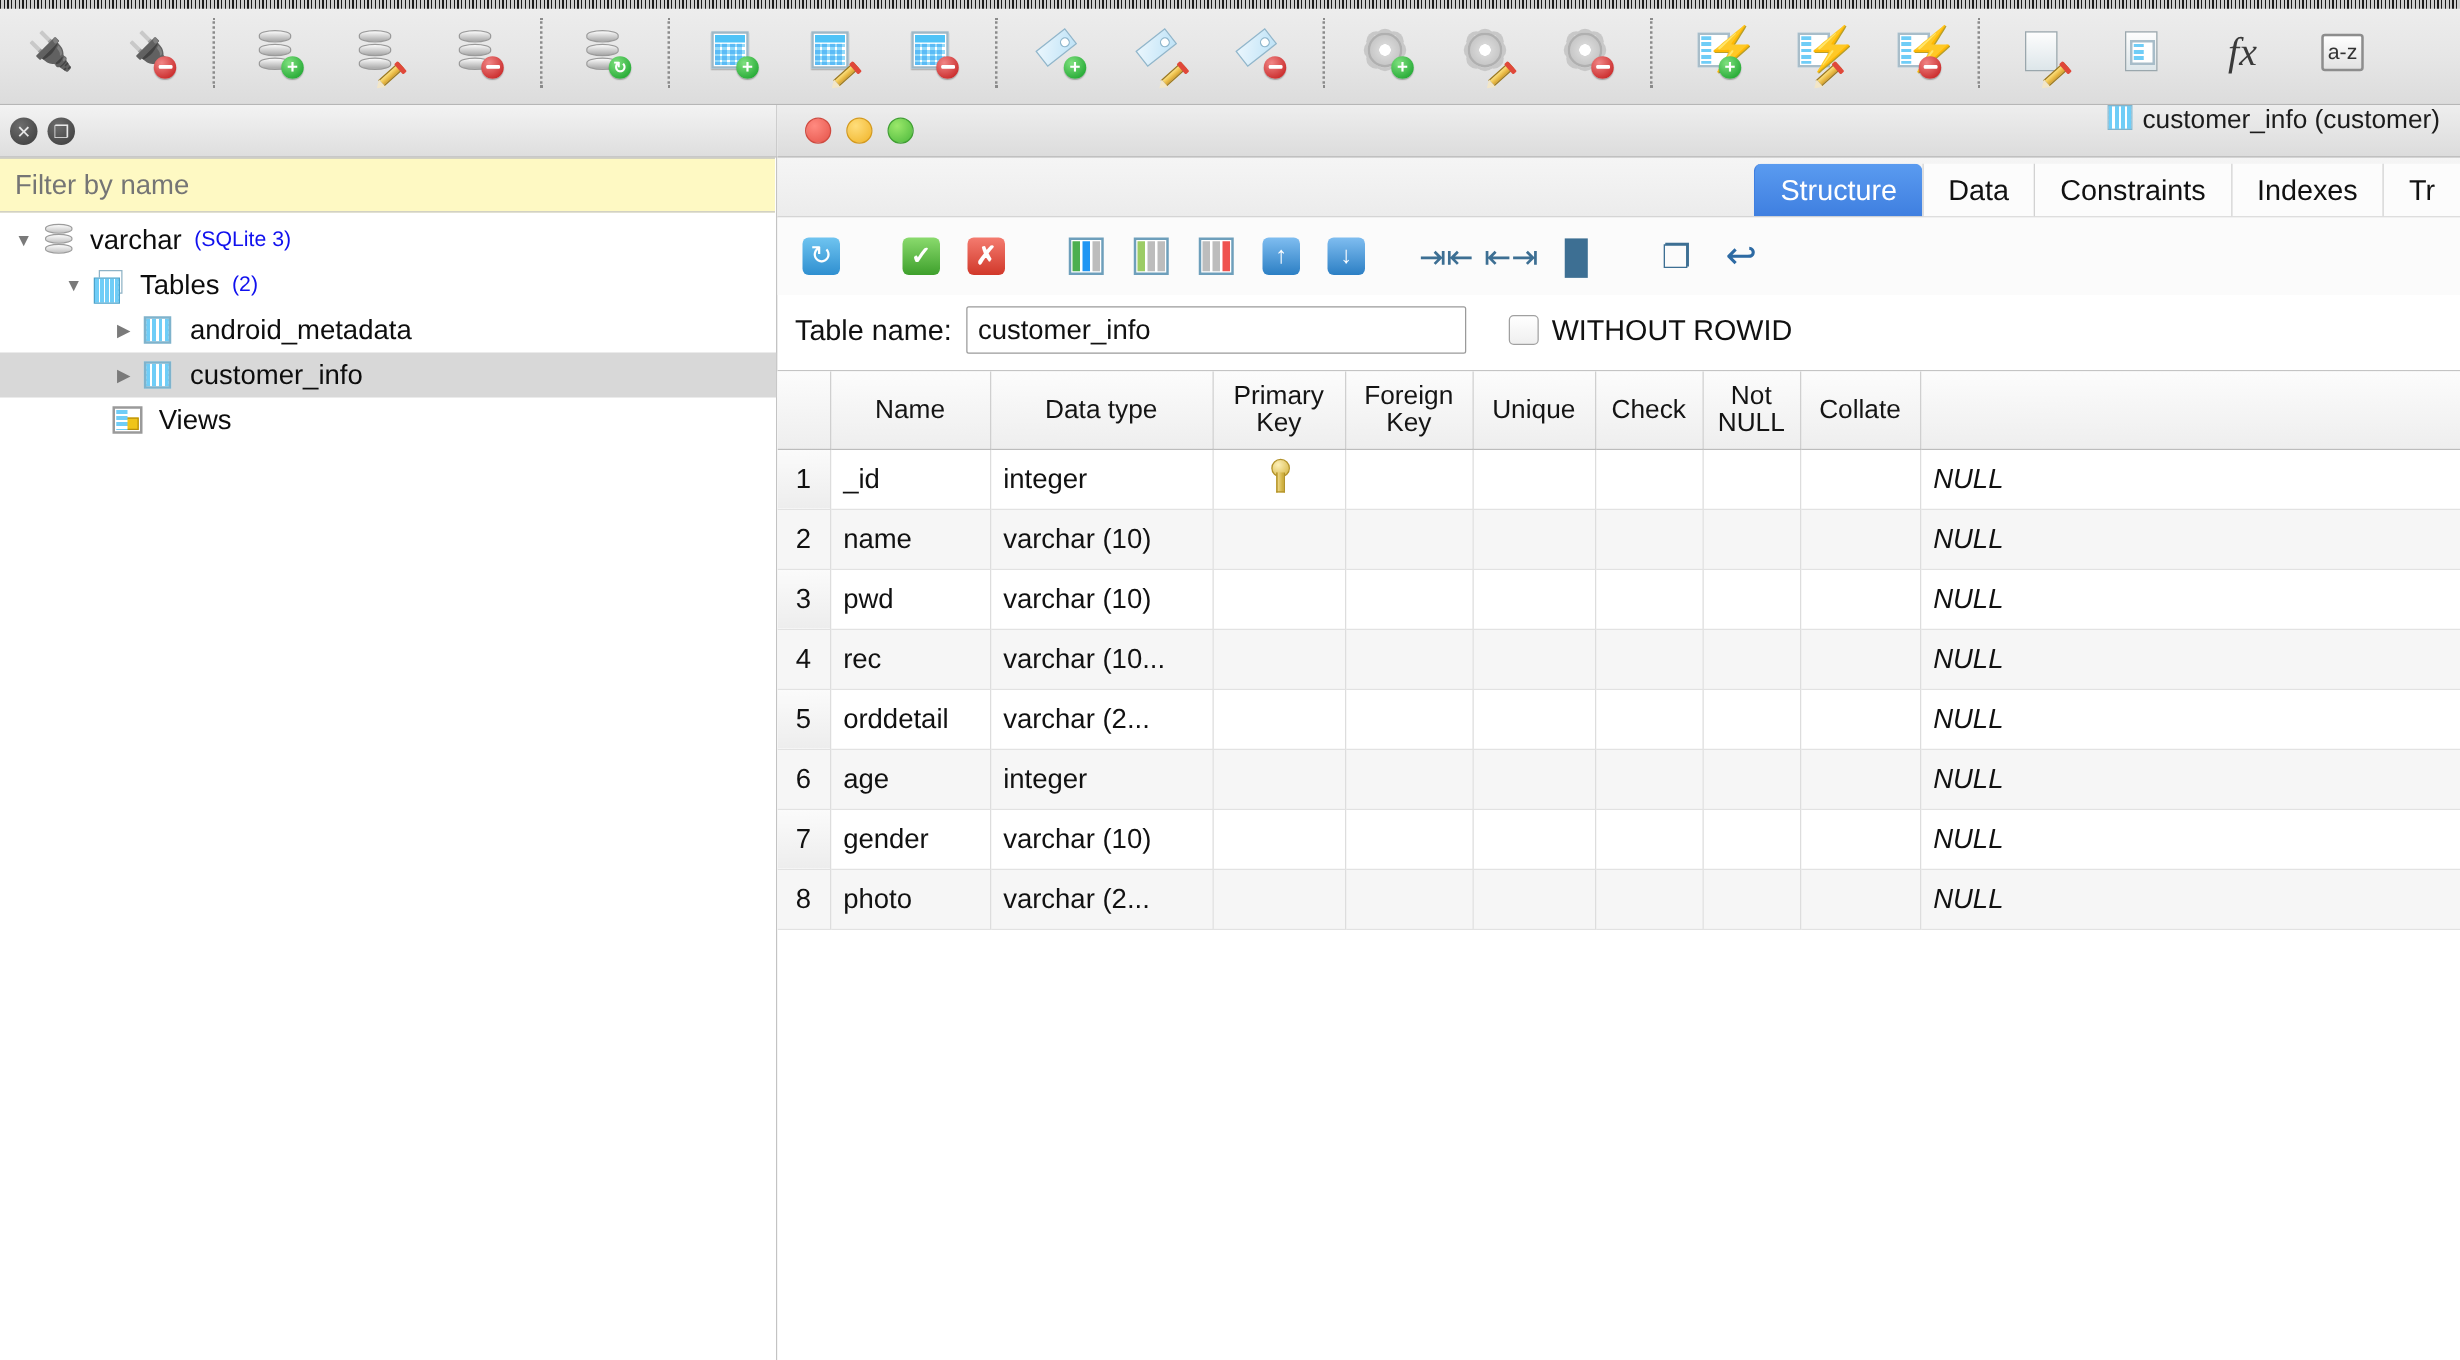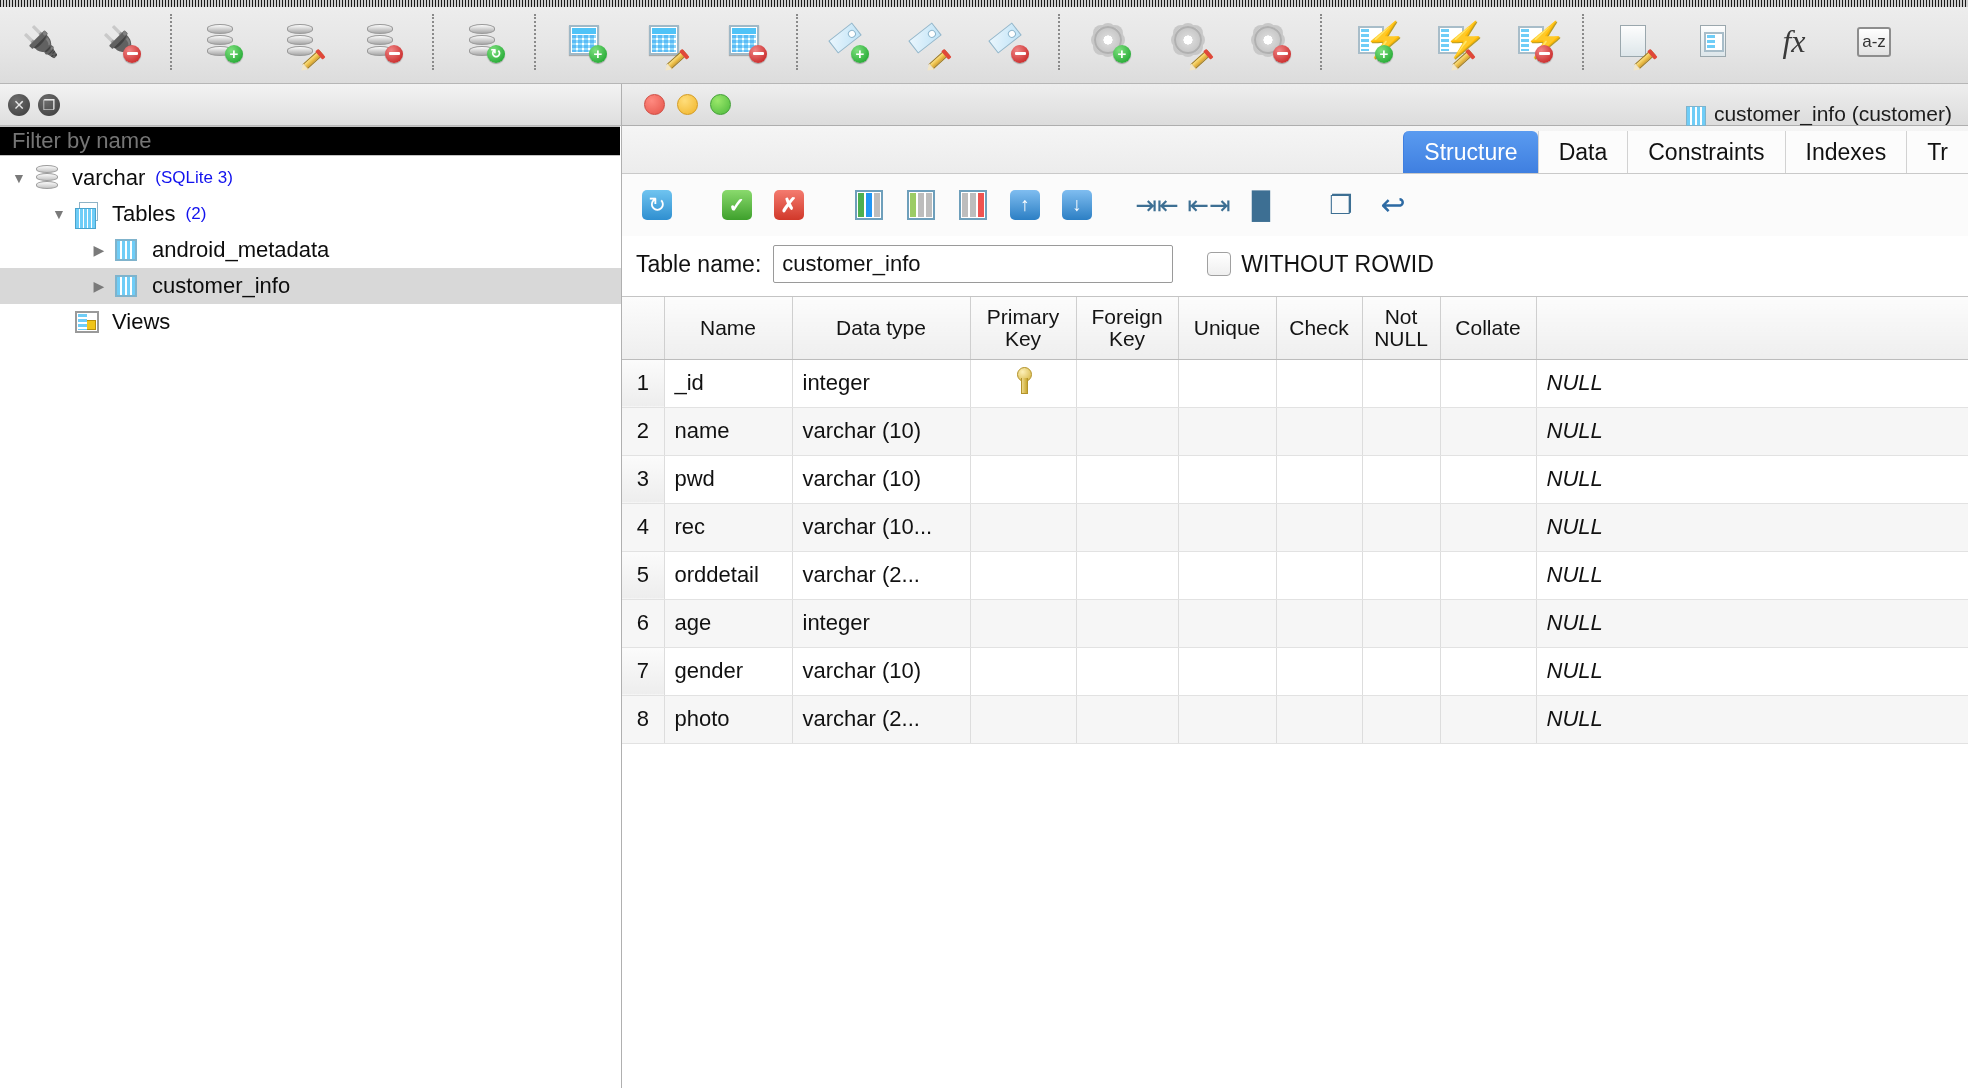--- a/index.html
+++ b/index.html
@@ -158,25 +158,25 @@
     width: 22px; height: 22px; border-radius: 50%;
     background: radial-gradient(circle at 38% 30%, #6d6d6d, #3a3a3a);
     color:#e8e8e8; font-size:14px; line-height:22px; text-align:center;
     margin-left: 8px; cursor: default;
   }
   #dock-title {
     position:absolute; left:0; right:0; text-align:center;
     font-size: 19px; color: #2b2b2b;
   }
   #filter-input {
-    display:block; width: 620px; height: 30px;
+    display:block; width: 620px; height: 44px;
     border: 1px solid #c3c3c3; border-left:none; border-right:none;
     font-size: 22px; color: #8d8d8d; padding-left: 12px;
     font-family: "Liberation Sans", sans-serif;
-    outline: none; background:#000000;
+    outline: none; background:#fef9c3;
   }
   #tree { padding-top: 4px; font-size: 22px; color: #111; }
   .tree-row {
     display:flex; align-items:center; height: 36px; padding-left: 6px;
     white-space: nowrap;
   }
   .tree-row.selected { background: #d8d8d8; }
   .twisty {
     width: 26px; text-align:center; color:#7a7a7a; font-size: 14px;
     flex: 0 0 26px;
@@ -234,21 +234,21 @@
     background: linear-gradient(to bottom,#eeeeee,#dcdcdc);
     border-bottom: 1px solid #aeaeae;
     display:flex; align-items:center;
   }
   .traffic { width: 21px; height: 21px; border-radius:50%; margin-left: 12px; }
   .tl-red   { background: radial-gradient(circle at 35% 30%, #ff8a80, #e5544a); border:1px solid #cf4a40; margin-left: 22px;}
   .tl-amber { background: radial-gradient(circle at 35% 30%, #ffd playing, #f0b429); background: radial-gradient(circle at 35% 30%, #ffdd7a, #f0b429); border:1px solid #d49a1d; }
   .tl-green { background: radial-gradient(circle at 35% 30%, #9ae86a, #4cb83c); border:1px solid #3f9f32; }
   #pane-title {
     position:absolute; right: 16px; top:0; height:42px;
-    display:flex; align-items:flex-end; gap:8px;
+    display:flex; align-items:flex-start; gap:8px;
     font-size: 21px; color:#1c1c1c;
   }
   .pt-icon {
     width: 20px; height: 20px; background-color:#fff; border:1.5px solid #7fb3cc;
     background-image:
       repeating-linear-gradient(to right,#6fcdf7 0 3px,#fff 3px 5px),
       repeating-linear-gradient(to bottom,#6fcdf7 0 2px,#fff 2px 4px);
   }
 
   
@@ -589,21 +589,21 @@
       </div>
 
       <div class="tree-row selected" style="padding-left:86px">
         <span class="twisty">▶</span>
         <span class="t-ico">
             <span class="ti-table"></span>
           </span>
         <span class="t-label">customer_info</span>
       </div>
 
-      <div class="tree-row" style="padding-left:46px">
+      <div class="tree-row" style="padding-left:61px">
         <span class="twisty"></span>
         <span class="t-ico">
             <span class="ti-views"></span>
           </span>
         <span class="t-label">Views</span>
       </div>
 
     </div>
   </div>
 

